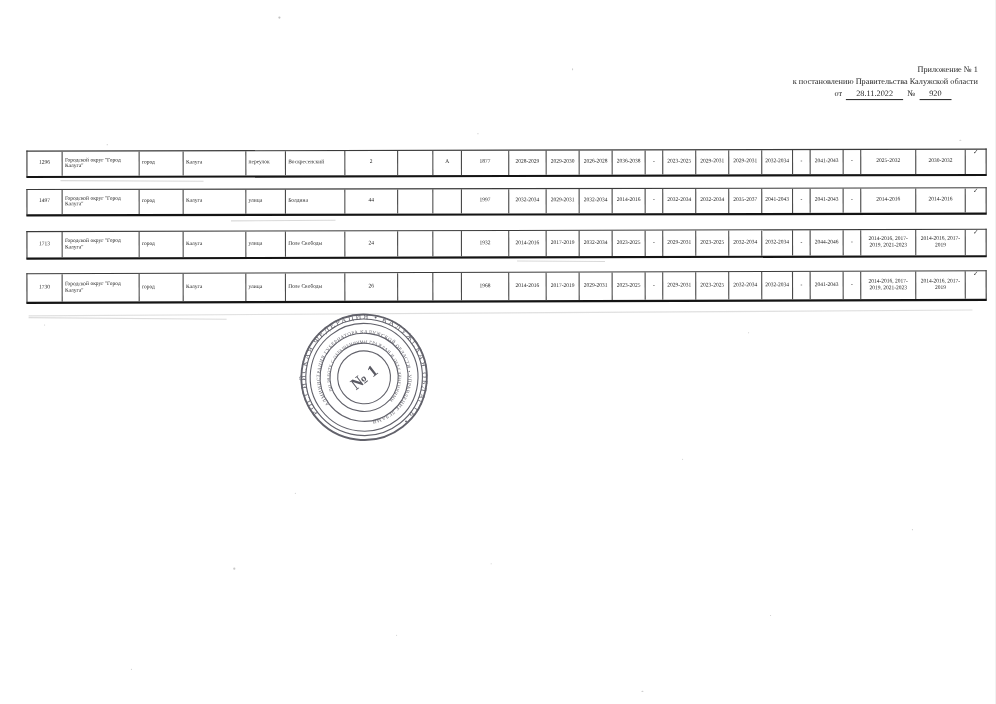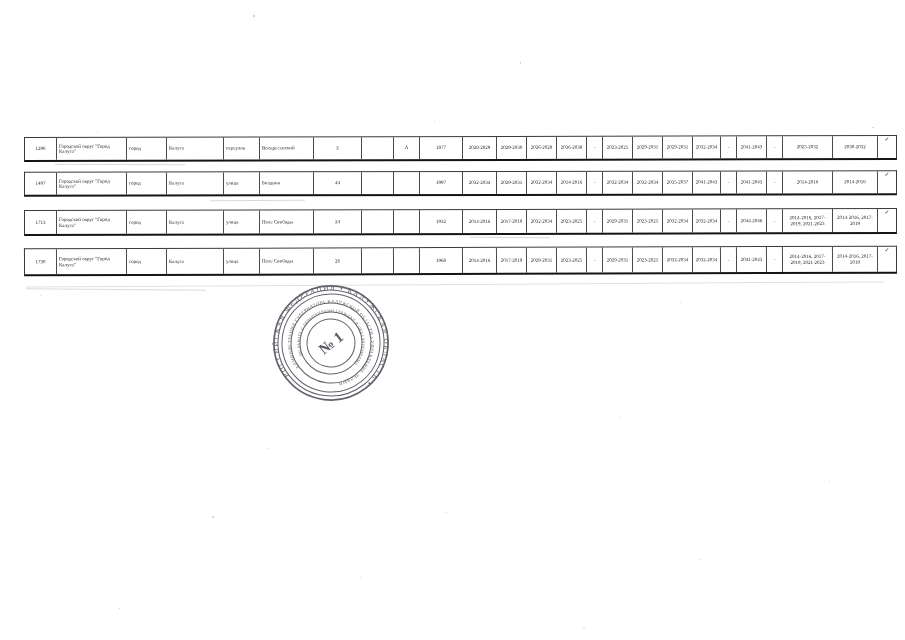--- a/index.html
+++ b/index.html
@@ -31,20 +31,30 @@
   .speck{position:absolute;background:#9a9a9a;border-radius:50%;}
 
   
   #stamp{position:absolute;left:268px;top:280px;width:126px;height:126px;opacity:.88;}
 </style>
 </head>
 <body>
 
 <div id="page">
 
+  <div id="header">
+    <div>Приложение № 1</div>
+    <div>к постановлению Правительства Калужской области</div>
+    <div class="l3">
+      <span>от</span>
+      <span class="uline">28.11.2022</span>
+      <span>№</span>
+      <span class="uline">920</span>
+    </div>
+  </div>
 
   <div class="strip r1">
     <div class="cell">1296</div>
     <div class="cell cl">Городской округ "Город Калуга"</div>
     <div class="cell cl">город</div>
     <div class="cell cl">Калуга</div>
     <div class="cell cl">переулок</div>
     <div class="cell cl">Воскресенский</div>
     <div class="cell">2</div>
     <div class="cell"></div>

